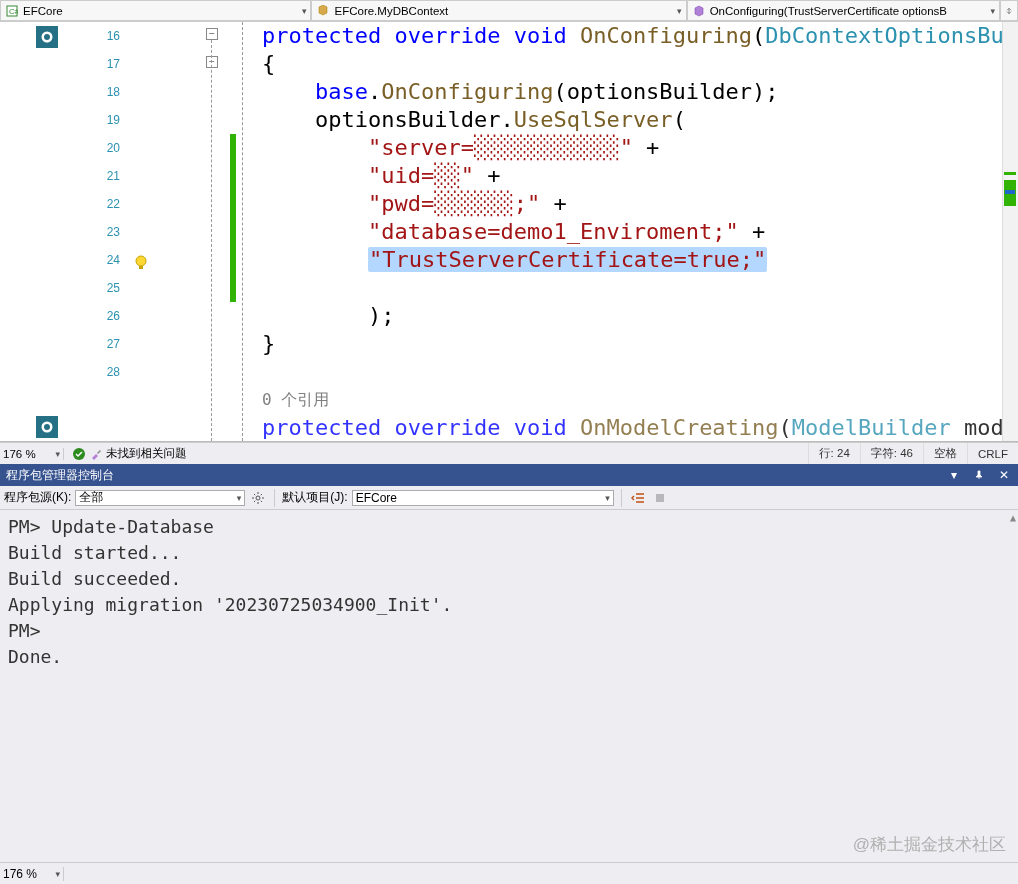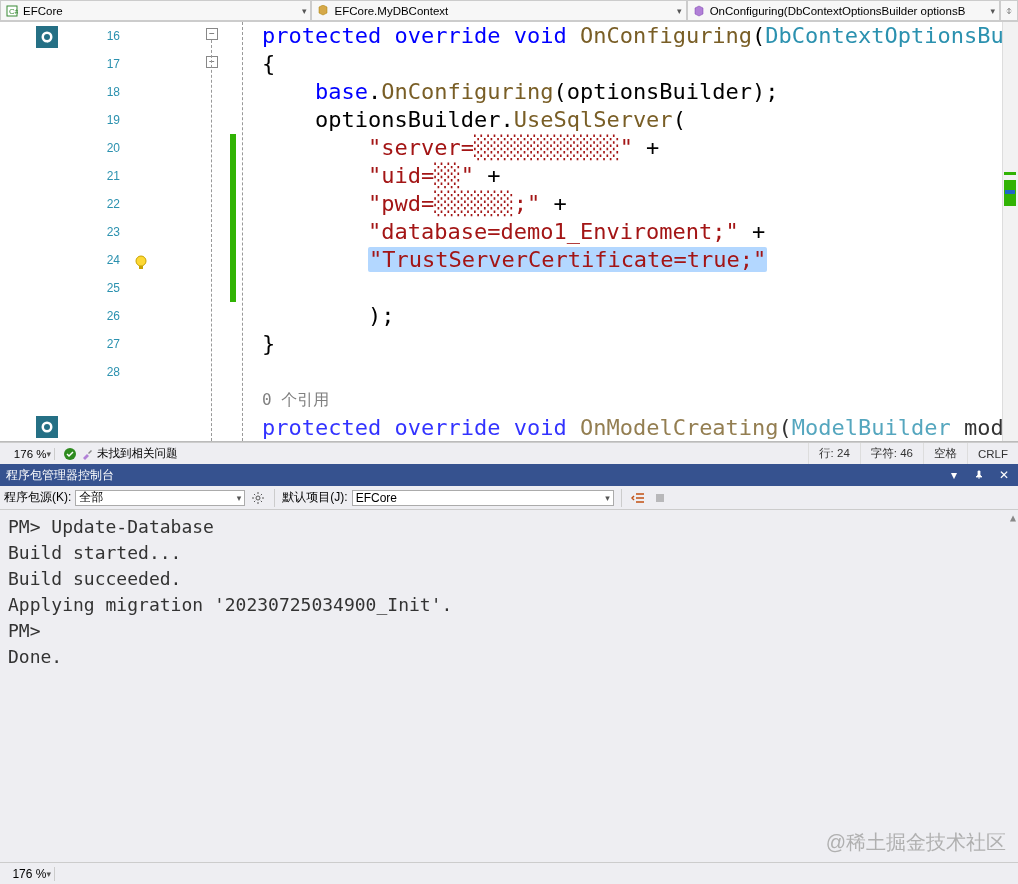--- a/index.html
+++ b/index.html
@@ -30,38 +30,38 @@
 .collapse-box { position: absolute; left: 0; width: 12px; height: 12px; border: 1px solid #888; background: #fff; font-size: 10px; line-height: 10px; text-align: center; color: #555; cursor: pointer; }
 .change-bar { position: absolute; background: #31b304; width: 6px; }
 .bulb { position: absolute; width: 18px; height: 18px; }
 .quickbox { position: absolute; left: 36px; width: 22px; height: 22px; background: #257085; display: flex; align-items: center; justify-content: center; }
 .quickbox .arr { color: #fff; font-size: 13px; margin-left: 1px; }
 .quickbox svg { position: absolute; }
 .right-scroll-ind { position: absolute; right: 0; top: 0; bottom: 0; width: 16px; background: #f2f2f2; border-left: 1px solid #ddd; }
 .right-scroll-ind .mk { position: absolute; right: 2px; width: 12px; height: 3px; }
 
 .ed-status { height: 22px; background: #eeeef2; border-top: 1px solid #cccccc; display: flex; align-items: center; font-size: 11.5px; }
-.zoom { width: 55px; border-right: 1px solid #ccc; display: flex; align-items: center; padding: 0 3px; text-align: right; }
+.zoom { width: 64px; border-right: 1px solid #ccc; display: flex; align-items: center; padding: 0 3px; }
 .zoom .v { flex: 1; }
 .issues { display: flex; align-items: center; gap: 4px; padding: 0 8px; }
 .spacer { flex: 1; }
 .stat { padding: 0 10px; border-left: 1px solid #ddd; height: 100%; display: flex; align-items: center; color: #333; }
 
 .panel-header { height: 22px; background: #36528f; color: #fff; display: flex; align-items: center; padding: 0 6px; font-size: 12px; gap: 7px; }
 .panel-header .ttl { flex: 1; }
 .panel-header .win-btn { width: 16px; height: 16px; margin-left: 2px; display: flex; align-items: center; justify-content: center; color: #fff; cursor: pointer; }
 
 .panel-tb { height: 24px; background: #eeeef2; border-bottom: 1px solid #cccccc; display: flex; align-items: center; padding: 0 4px; font-size: 12px; gap: 4px; }
 .panel-tb select, .panel-tb .sel { height: 16px; border: 1px solid #ababab; background: #fff; font-size: 12px; padding: 0 3px; }
 .panel-tb .gear { width: 18px; height: 18px; display: flex; align-items: center; justify-content: center; color: #555; }
 .panel-tb .divider { width: 1px; height: 18px; background: #ccc; margin: 0 3px; }
 
 .console { flex: 1; background: #eeeef2; font-family: Consolas, monospace; font-size: 18px; color: #333; padding: 4px 8px; position: relative; overflow: hidden; }
 .console-line { height: 26px; line-height: 26px; white-space: pre; }
-.watermark { position: absolute; right: 12px; bottom: 6px; color: #b0b0b0; font-size: 20px; font-family: "Microsoft YaHei", sans-serif; }
+.watermark { position: absolute; right: 12px; bottom: 6px; color: #b0b0b0; font-size: 17px; font-family: "Microsoft YaHei", sans-serif; }
 
 .btm-status { height: 22px; background: #eeeef2; border-top: 1px solid #ccc; display: flex; align-items: center; }
 </style>
 </head>
 <body>
 
 <div class="top-nav">
   <div class="nav-dd nd1">
     <span class="ic">
       <svg width="12" height="12" viewBox="0 0 12 12">
@@ -80,21 +80,21 @@
     </span>
     <span class="lbl">EFCore.MyDBContext</span>
     <span class="arrow">▾</span>
   </div>
   <div class="nav-dd nd3">
     <span class="ic">
       <svg width="12" height="12" viewBox="0 0 12 12">
           <path d="M2 3 L6 1 L10 3 L10 9 L6 11 L2 9 Z" fill="#b180d7" stroke="#7b3fad" stroke-width="0.5"></path>
         </svg>
     </span>
-    <span class="lbl">OnConfiguring(DbContextOptionsBuilder optionsB</span>
+    <span class="lbl">OnConfiguring(TrustServerCertificate optionsB</span>
     <span class="arrow">▾</span>
   </div>
   <div class="nav-dd split">
     <svg width="12" height="12" viewBox="0 0 12 12">
         <path d="M6 2 L6 10 M3 5 L6 2 L9 5 M3 7 L6 10 L9 7" stroke="#555" fill="none"></path>
       </svg>
   </div>
 </div>
 
 <div class="editor-wrap">

